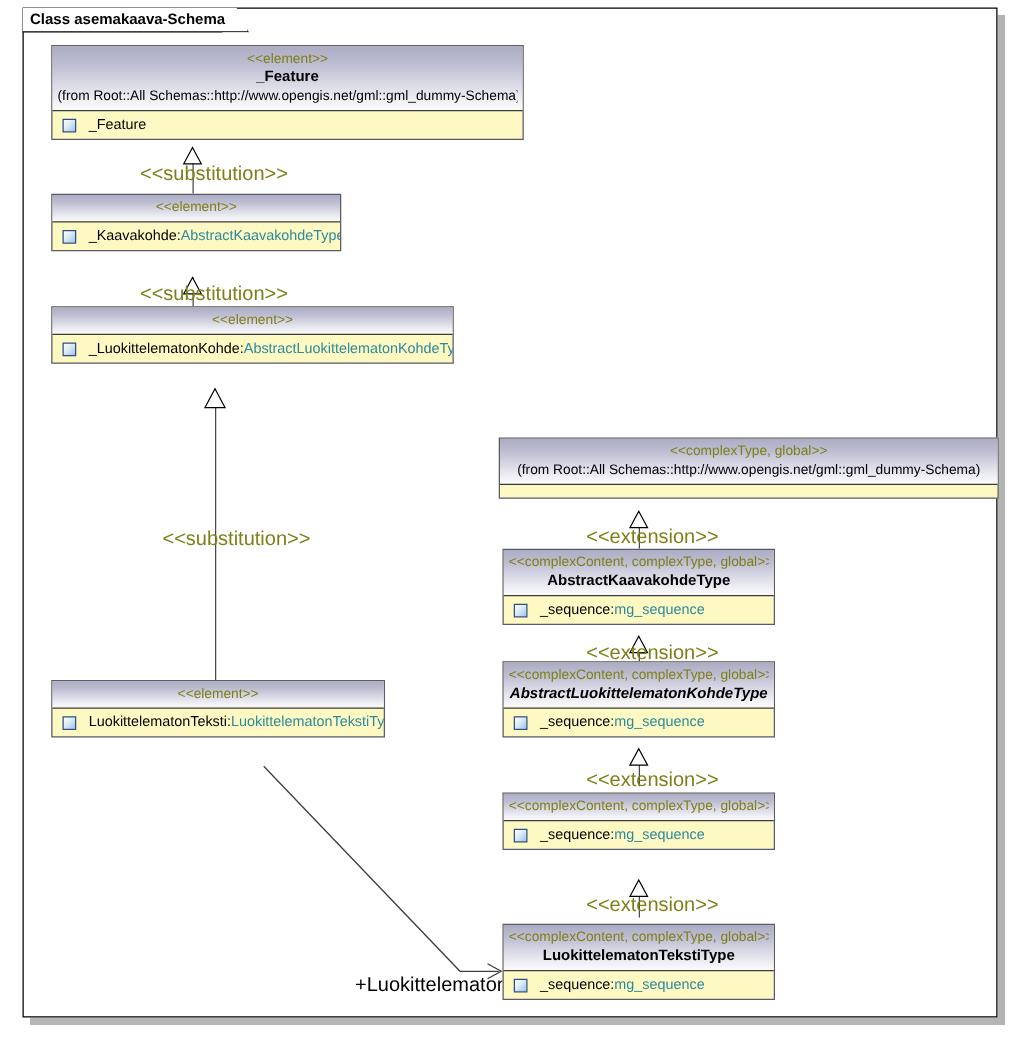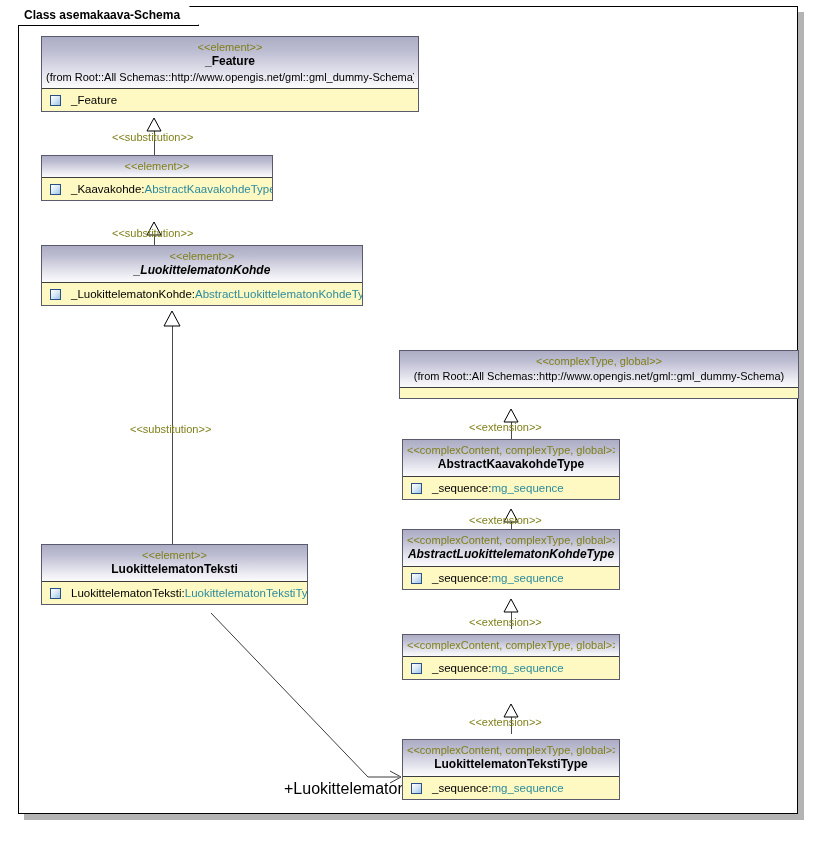--- a/index.html
+++ b/index.html
@@ -126,21 +126,21 @@
 
   
   .vline{
     position:absolute;
     width:1px;
     background:#4a4a4a;
     z-index:2;
   }
   .conn-label{
     position:absolute;
-    font-size:11px;
+    font-size:16px;
     color:#7f7f19;
     white-space:nowrap;
     z-index:4;
   }
   .assoc-label{
     position:absolute;
     font-size:16px;
     color:#000000;
     white-space:nowrap;
     z-index:4;
@@ -223,35 +223,33 @@
         <span class="attr-icon"></span>
         <span class="aname">_Kaavakohde:</span>
           <span class="atype">AbstractKaavakohdeType</span>
       </div>
     </div>
   </div>
 
   <div class="node" style="left:41px; top:245px; width:322px;">
     <div class="head">
       <div class="stereo">&lt;&lt;element&gt;&gt;</div>
-      <div class="name italic">_LuokittelematonKohde</div>
     </div>
     <div class="attrs">
       <div class="attr">
         <span class="attr-icon"></span>
         <span class="aname">_LuokittelematonKohde:</span>
           <span class="atype">AbstractLuokittelematonKohdeType</span>
       </div>
     </div>
   </div>
 
   <div class="node" style="left:41px; top:544px; width:267px;">
     <div class="head">
       <div class="stereo">&lt;&lt;element&gt;&gt;</div>
-      <div class="name">LuokittelematonTeksti</div>
     </div>
     <div class="attrs">
       <div class="attr">
         <span class="attr-icon"></span>
         <span class="aname">LuokittelematonTeksti:</span>
           <span class="atype">LuokittelematonTekstiType</span>
       </div>
     </div>
   </div>
 

